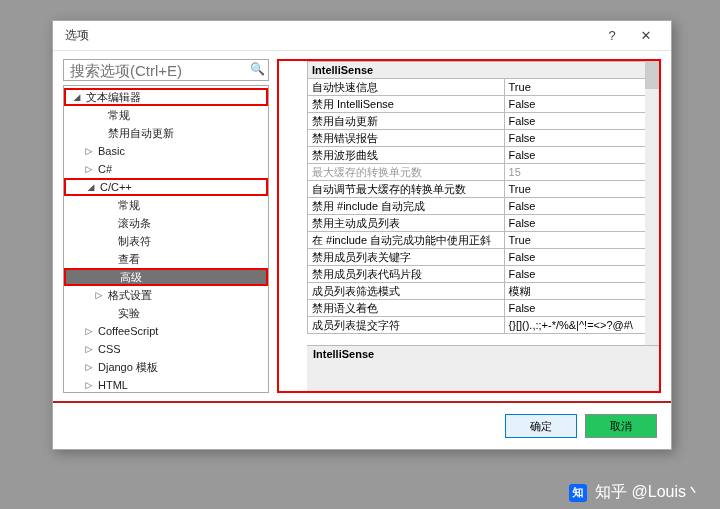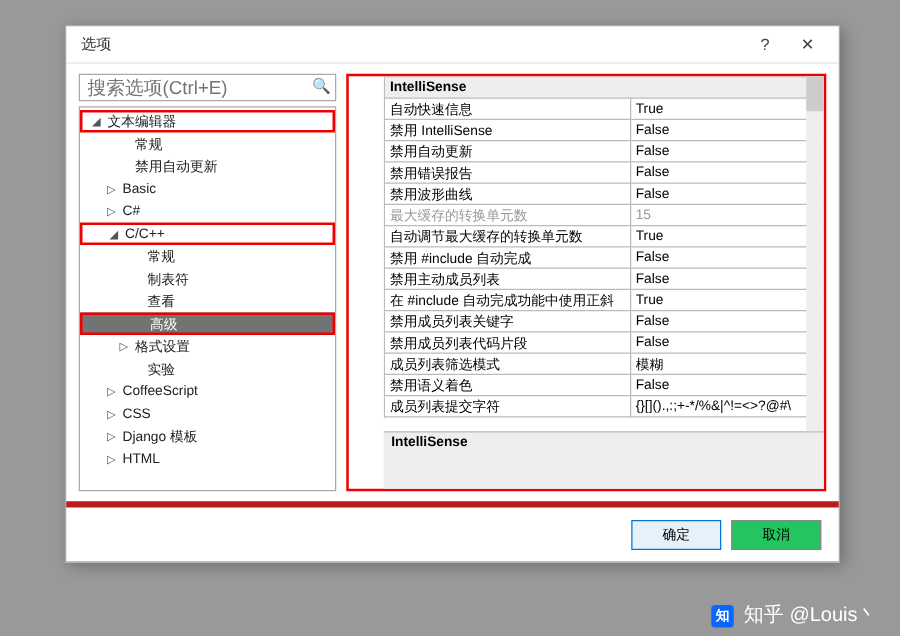--- a/index.html
+++ b/index.html
@@ -23,21 +23,21 @@
 .right { flex: 1; display: flex; flex-direction: column; border: 2px solid #e00; padding-left: 28px; }
 .grid-wrap { flex: 1; overflow: hidden; position: relative; }
 .grid { width: 100%; border-collapse: collapse; font-size: 11px; }
 .grid th, .grid td { border: 1px solid #bbb; height: 17px; text-align: left; padding: 0 4px; white-space: nowrap; overflow: hidden; }
 .grid th { background: #eee; font-weight: bold; }
 .grid .disabled td { color: #999; }
 .scroll-v { position: absolute; right: 0; top: 0; width: 14px; height: 100%; background: #eee; }
 .scroll-thumb { position: absolute; right: 0; top: 0; width: 14px; height: 28px; background: #ccc; }
 .desc { height: 46px; border-top: 1px solid #bbb; background: #eee; }
 .desc-title { font-weight: bold; font-size: 11px; padding: 2px 6px; }
-.footer { position: absolute; bottom: 0; left: 0; right: 0; height: 48px; display: flex; justify-content: flex-end; align-items: center; padding: 0 14px; gap: 8px; border-top: 5px solid #b91c1c; }
+.footer { position: absolute; bottom: 0; left: 0; right: 0; height: 48px; display: flex; justify-content: flex-end; align-items: center; padding: 0 14px; gap: 8px; border-top: 2px solid #b91c1c; }
 .footer button { width: 72px; height: 24px; font-size: 11px; background: #22c55e; border: 1px solid #888; cursor: pointer; }
 .footer button.primary { border: 1px solid #0078d7; background: #e5f1fb; }
 .watermark { position: absolute; right: 18px; bottom: 6px; color: #fff; font-size: 16px; display: flex; align-items: center; gap: 8px; }
 .zhicon { width: 18px; height: 18px; background: #0a66ff; color: #fff; font-size: 11px; font-weight: bold; display: flex; align-items: center; justify-content: center; border-radius: 3px; }
 </style>
 </head>
 <body>
 
 <div class="outer">
   <div class="dialog">
@@ -77,20 +77,24 @@
               <div class="tree-item hl-red" style="padding-left: 20px;">
                 <span class="ar">◢</span>
                 <span style="margin-left: 4px;">C/C++</span>
               </div>
               <div class="tree-item" style="padding-left: 40px;">
                 <span class="ar"></span>
                 <span style="margin-left: 4px;">常规</span>
               </div>
               <div class="tree-item" style="padding-left: 40px;">
                 <span class="ar"></span>
+                <span style="margin-left: 4px;">滚动条</span>
+              </div>
+              <div class="tree-item" style="padding-left: 40px;">
+                <span class="ar"></span>
                 <span style="margin-left: 4px;">制表符</span>
               </div>
               <div class="tree-item" style="padding-left: 40px;">
                 <span class="ar"></span>
                 <span style="margin-left: 4px;">查看</span>
               </div>
               <div class="tree-item selected hl-red" style="padding-left: 40px;">
                 <span class="ar"></span>
                 <span style="margin-left: 4px;">高级</span>
               </div>

